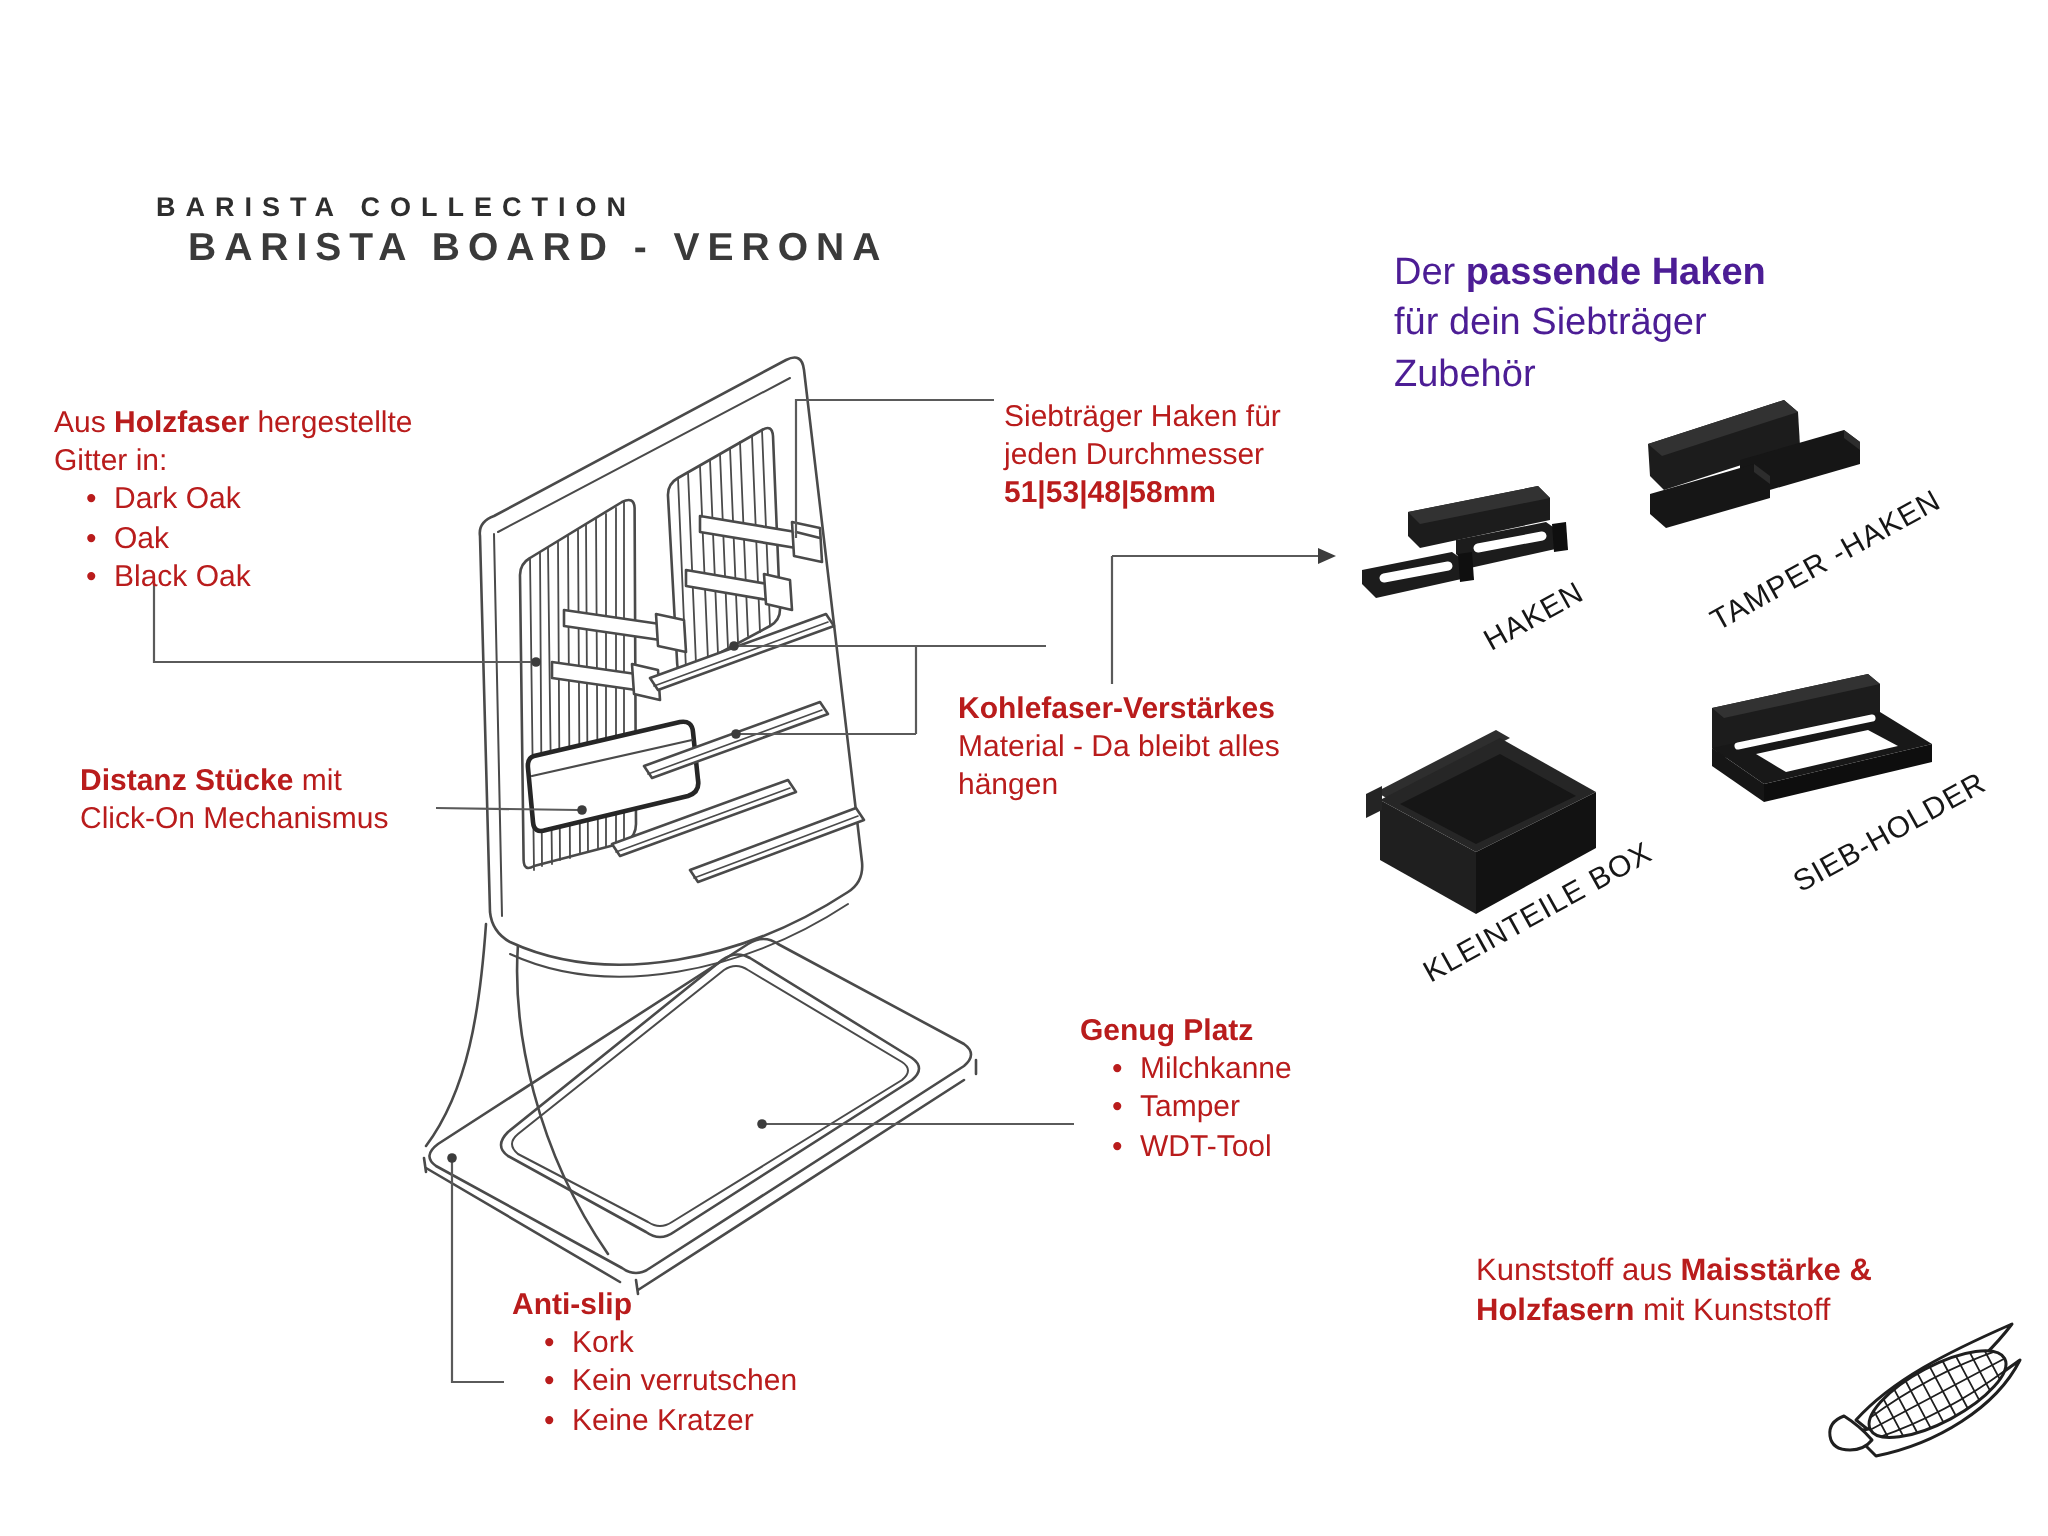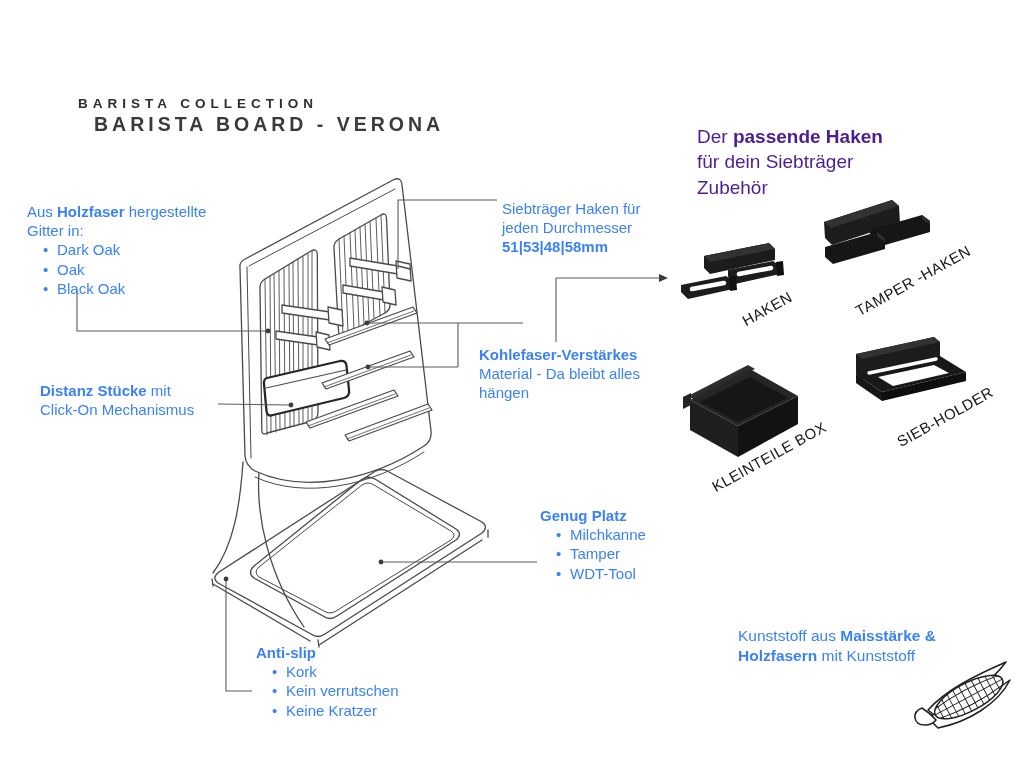--- a/index.html
+++ b/index.html
@@ -4,21 +4,21 @@
 <style>
   * { margin:0; padding:0; box-sizing:border-box; }
   html,body { width:1024px; height:768px; background:#ffffff; overflow:hidden;
               font-family:"Liberation Sans", sans-serif; color:#1d1d1d; position:relative; }
   .abs { position:absolute; }
   .b { font-weight:700; }
   
   .collection { left:78px; top:96px; font-size:13.5px; letter-spacing:5px; font-weight:600; color:#2e2e2e; }
   .title      { left:78px; top:113px; font-size:19.5px; letter-spacing:4px; font-weight:800; color:#3a3a3a;margin-left:16px; }
   
-  .note { font-size:15px; line-height:1.28; color:#3b82f6; }
+  .note { font-size:15px; line-height:1.28; color:#b91c1c; }
   .note .row { white-space:nowrap; }
   .bi { white-space:nowrap; padding-left:18px; }
   .bi .dot { display:inline-block; width:14px; margin-left:-2px; }
   #gitter     { left:27px;  top:202px; }
   #distanz    { left:40px;  top:381px; }
   #siebtraeger{ left:502px; top:199px; }
   #kohlefaser { left:479px; top:345px; }
   #genug      { left:540px; top:506px; }
   #antislip   { left:256px; top:643px; }
   #material   { left:738px; top:626px; font-size:15.5px; }

